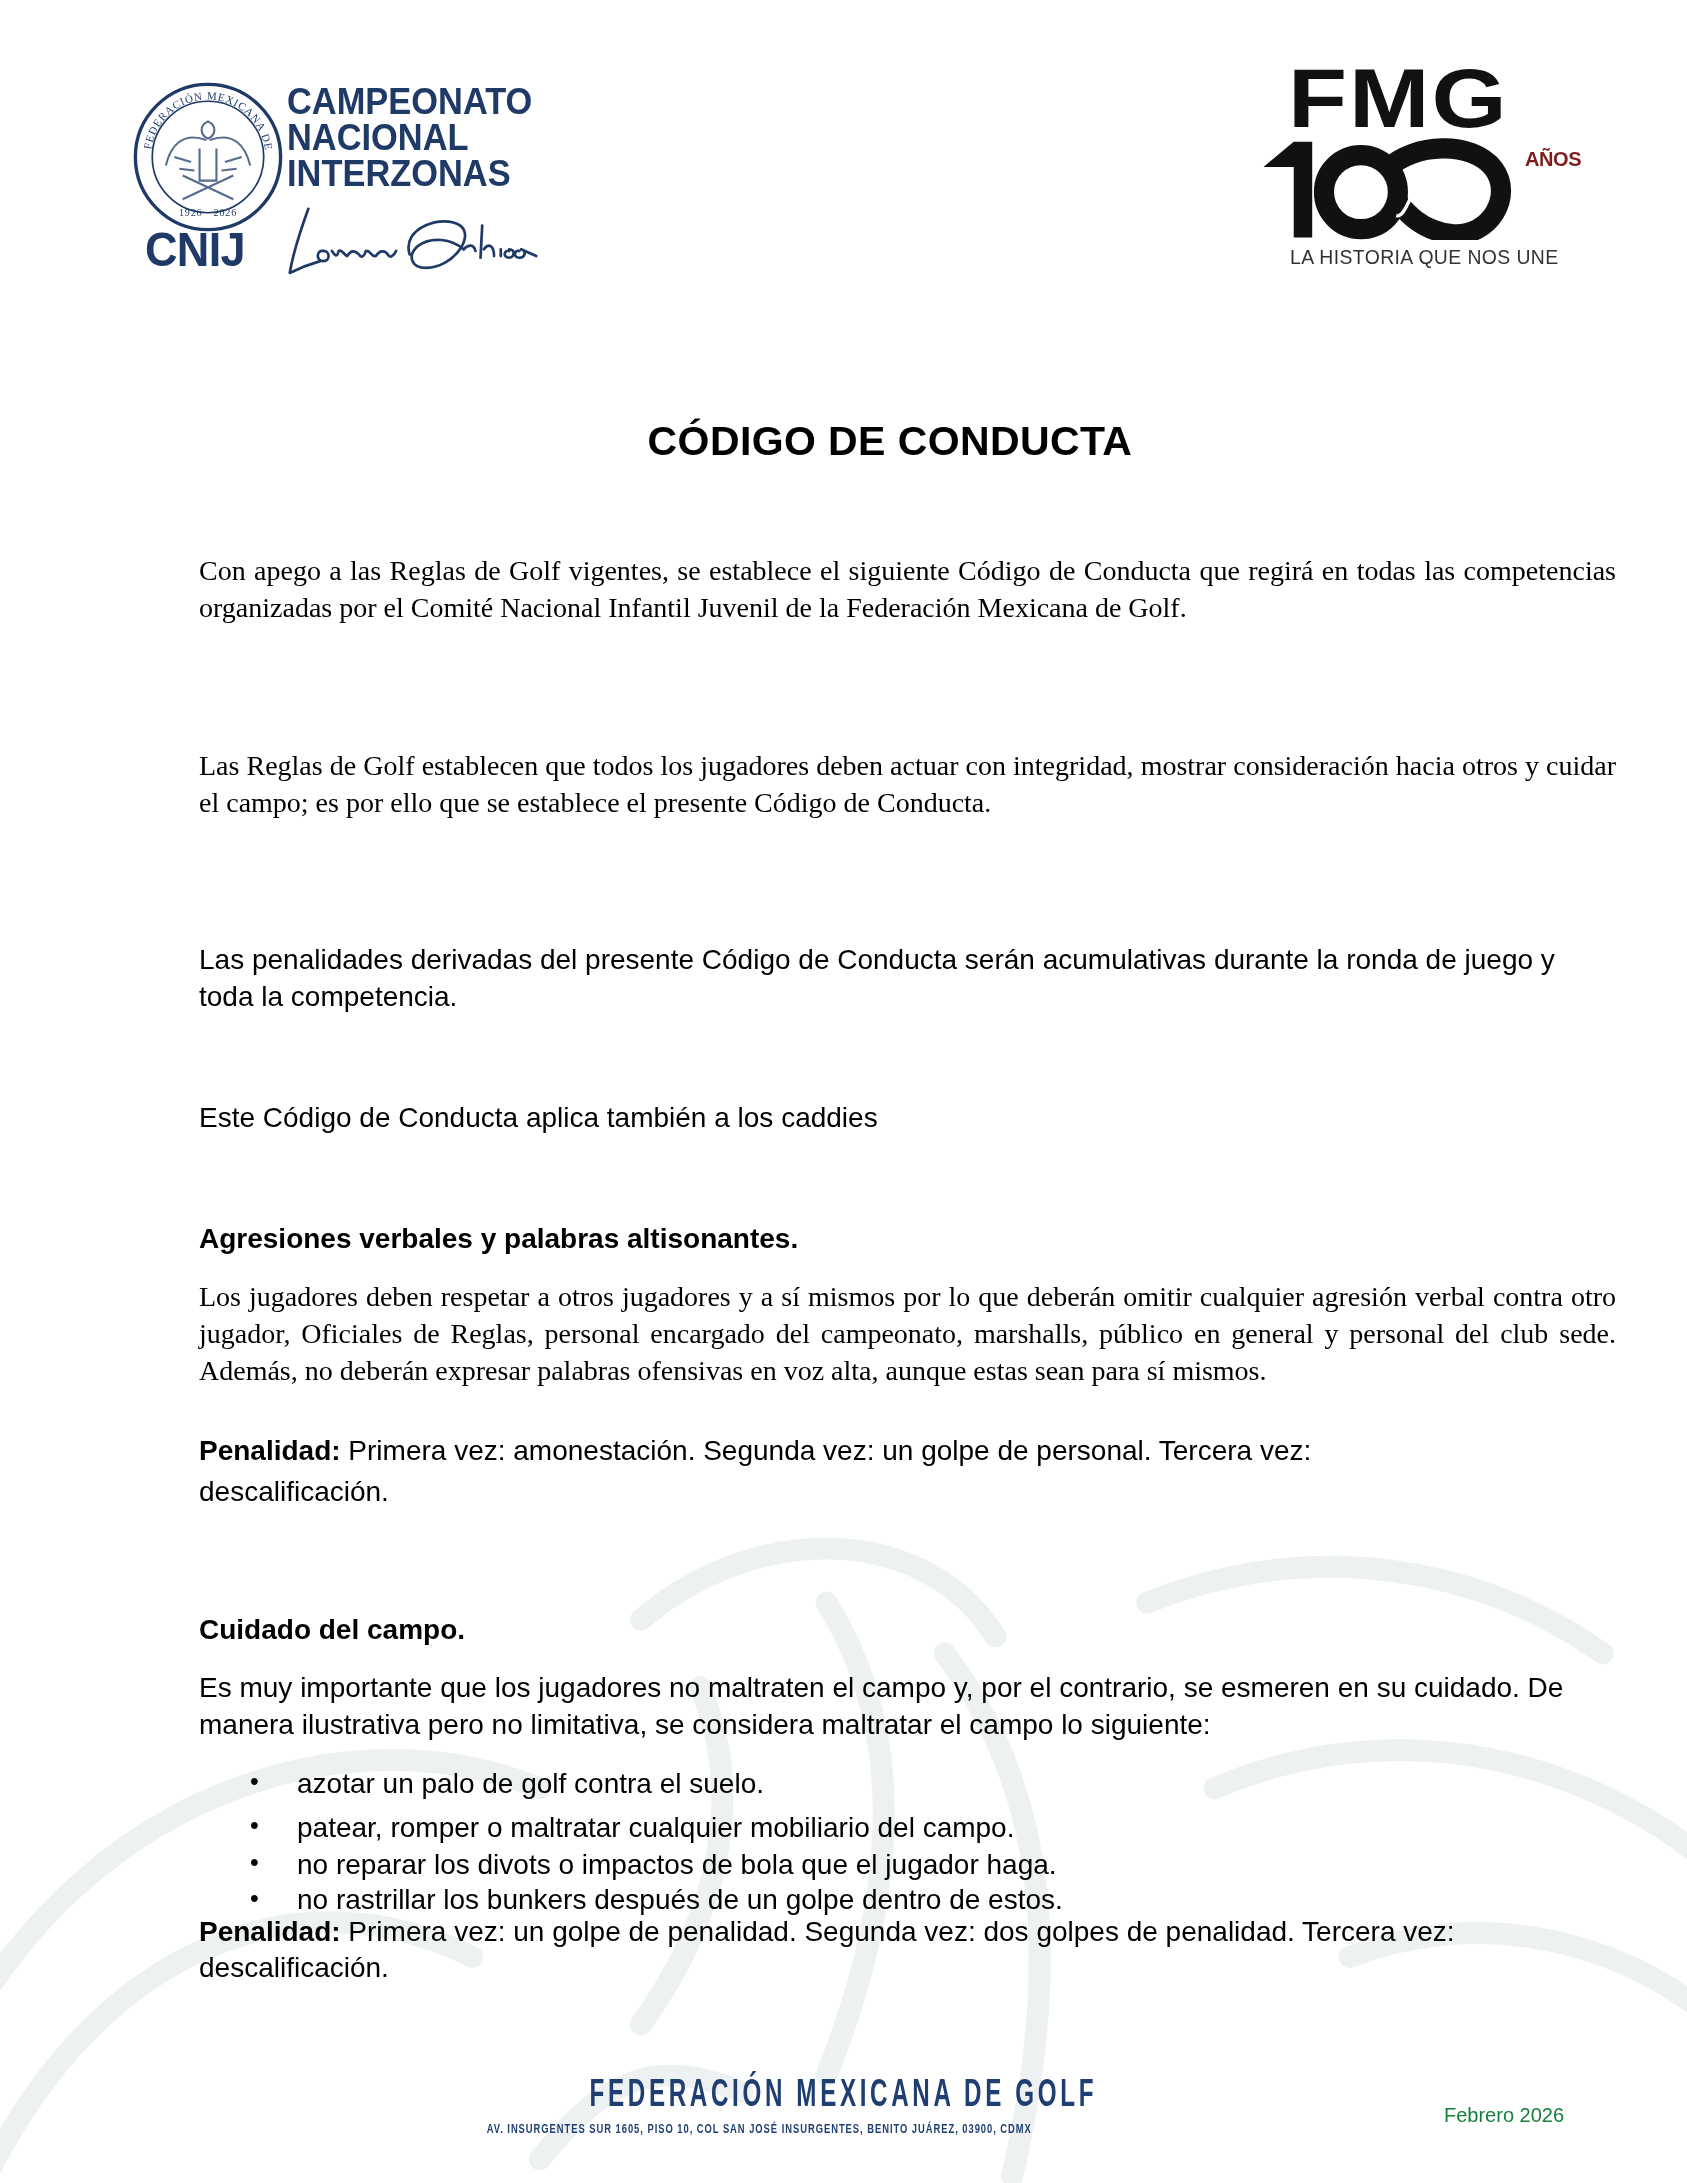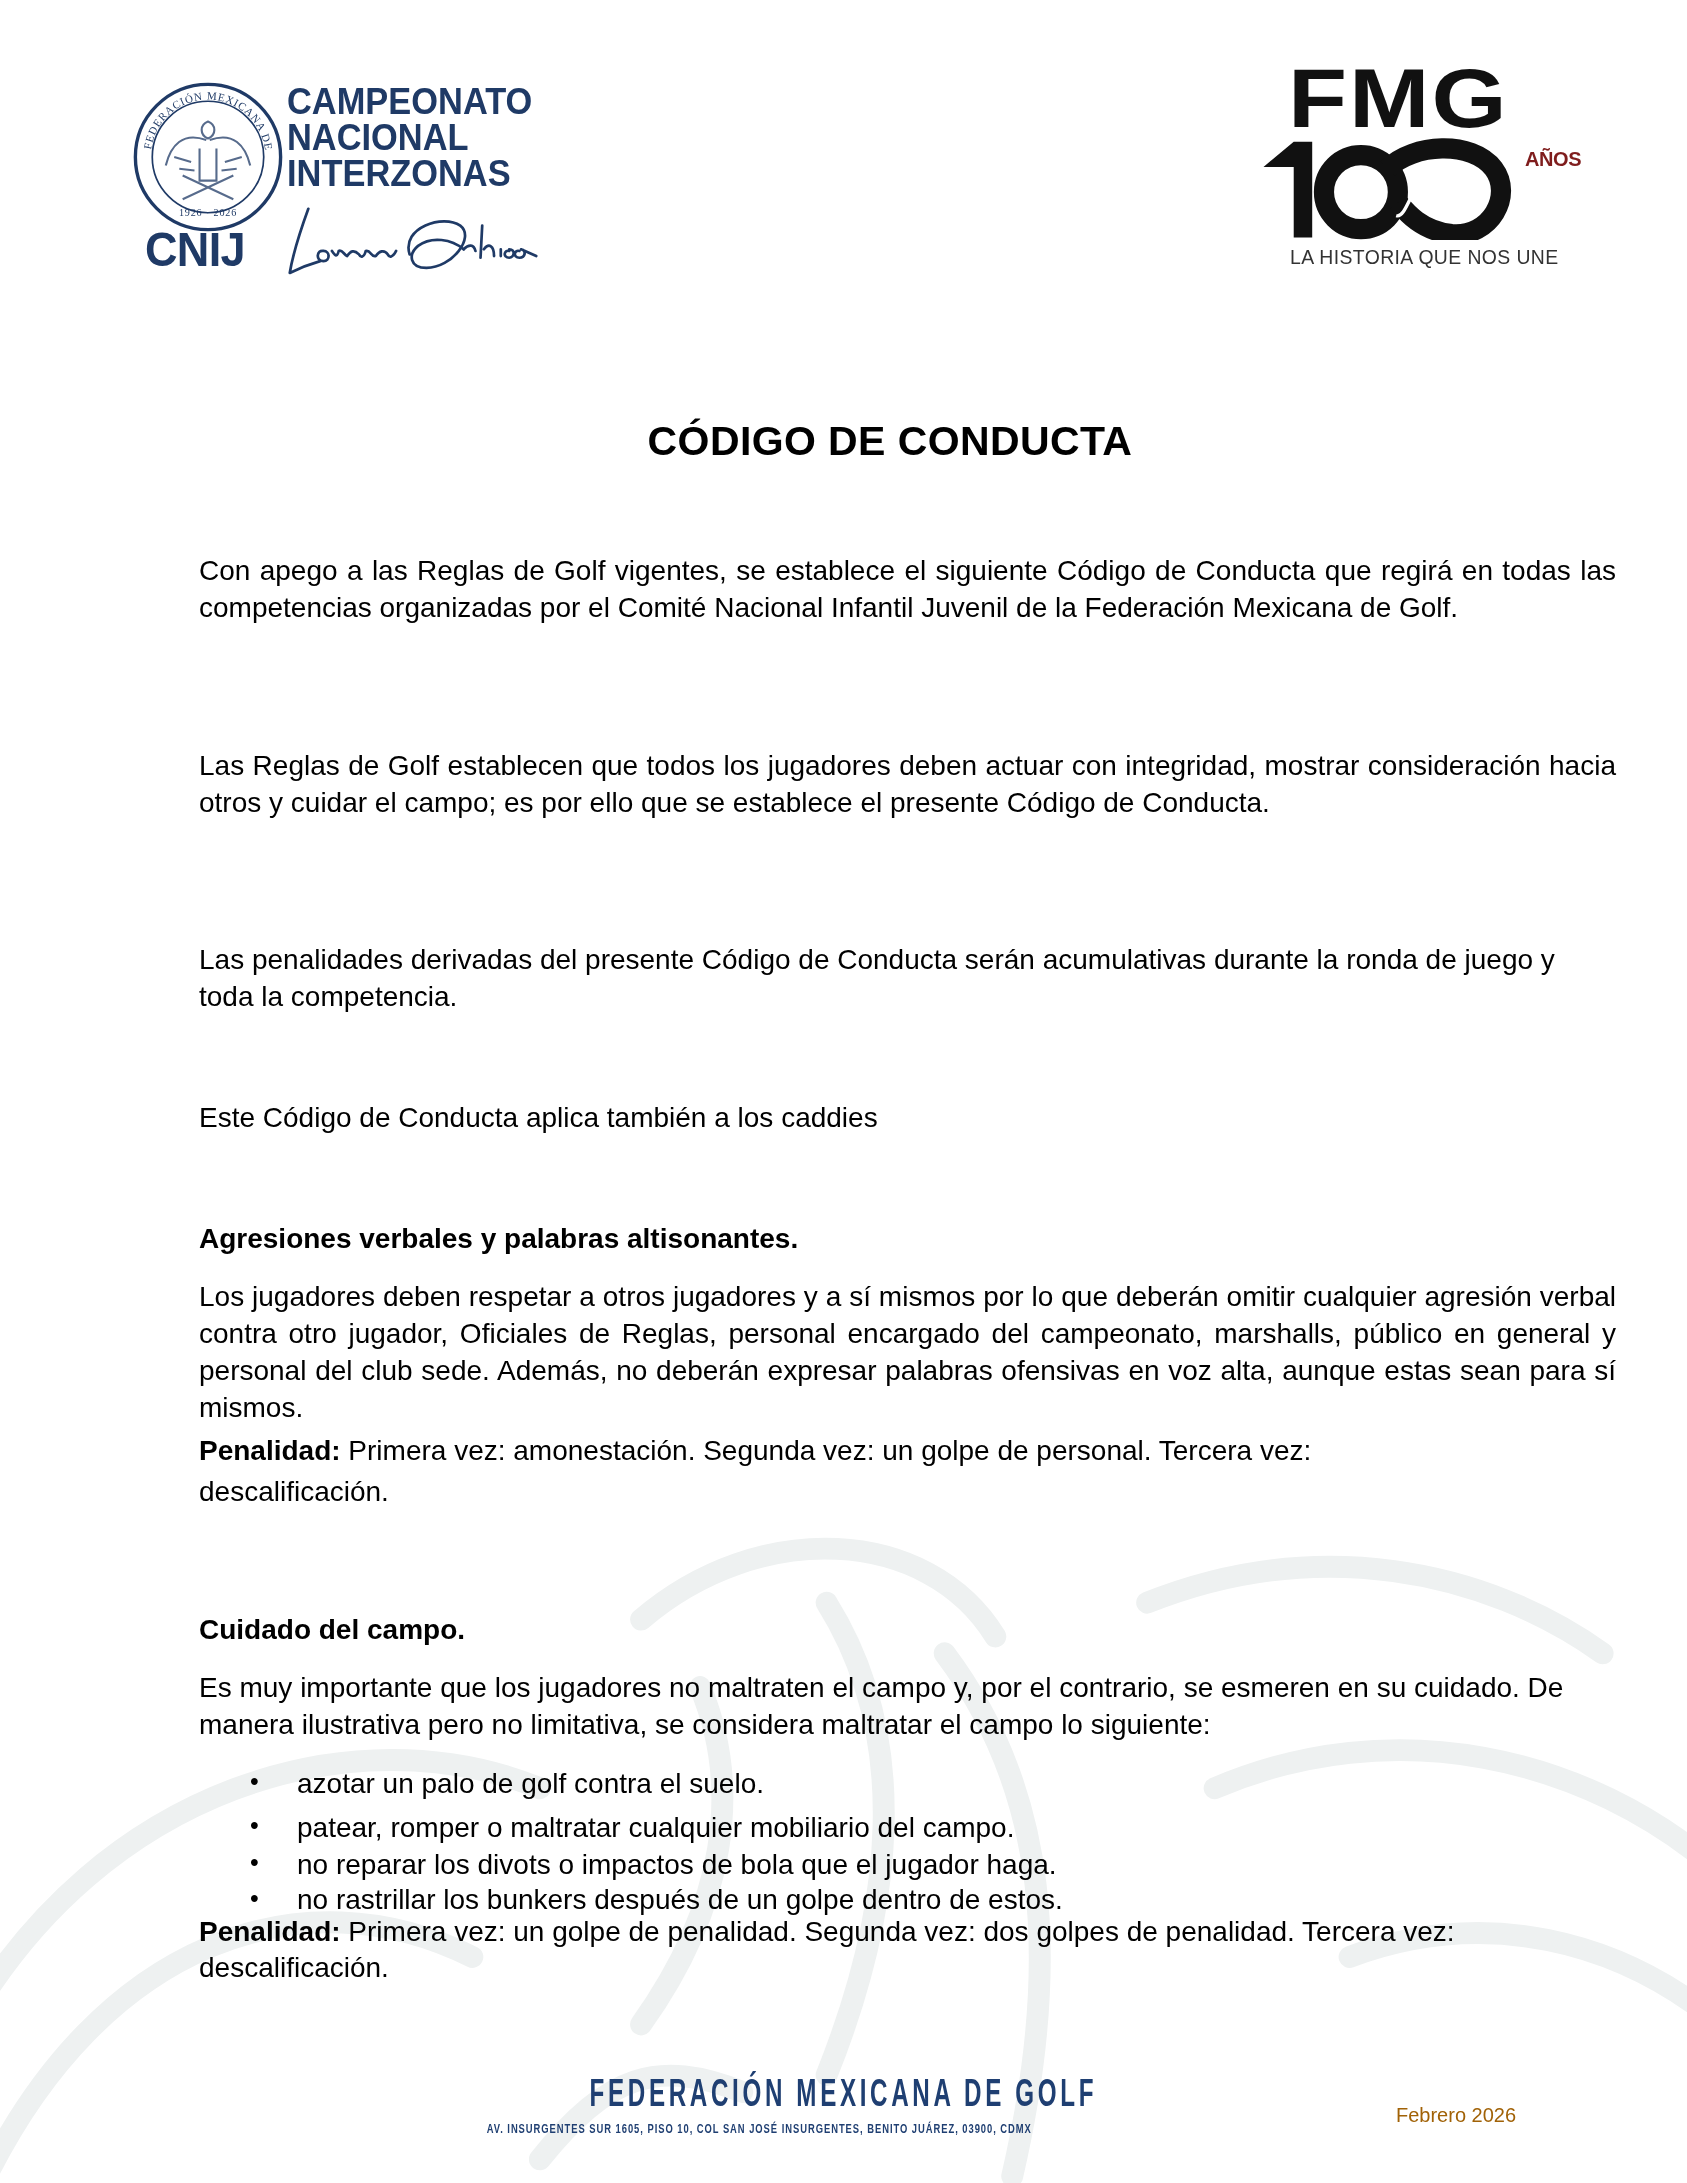--- a/index.html
+++ b/index.html
@@ -23,32 +23,32 @@
   .fmg { left: 1288px; top: 59px; font-weight: 700; font-size: 84px; line-height: 78px; letter-spacing: 1.7px; color: #111; transform: scaleX(1.15); transform-origin: left; }
   .hundred { left: 1261px; top: 135px; width: 262px; height: 105px; }
   .anos { left: 1525px; top: 148px; font-weight: 700; font-size: 20px; color: #7f1d1d; letter-spacing: -0.4px; }
   .historia { left: 1290px; top: 246px; font-size: 19.4px; color: #333; letter-spacing: 0.4px; text-align: center; }
 
   
   .title { left: 0; top: 418px; width: 1780px; text-align: center; font-weight: 700; font-size: 41px; letter-spacing: 0.4px; }
 
   
   .p { left: 199px; width: 1417px; font-size: 28px; line-height: 37px; }
-  .justify { text-align: justify; text-align-last: left; }
+  .justify { text-align: justify; text-align-last: left; font-family: Liberation Serif, serif; }
   .h { font-weight: 700; font-size: 28px; }
   .bullets { left: 199px; width: 1417px; font-size: 28px; margin: 0; padding: 0; list-style: none; }
   .bullets li { position: relative; padding-left: 98px; height: 37px; line-height: 37px; }
   .bullets li .dot { position: absolute; left: 51px; top: -1.7px; font-size: 25px; }
 
   
   .fmg-footer { left: 0; width: 1687px; top: 2071px; text-align: center; }
   .fmg-footer .name { font-family: "Liberation Sans Narrow", "Liberation Sans", sans-serif; font-weight: 700; font-size: 39px; color: #1f3f72; letter-spacing: 5.9px; transform: scaleX(0.62); display: inline-block; transform-origin: center; }
   .addr { left: 0; width: 1519px; top: 2121px; text-align: center; }
   .addr span { display: inline-block; font-weight: 700; font-size: 12.7px; color: #1f3f72; letter-spacing: 1.3px; transform: scaleX(0.74); transform-origin: center; }
-  .fecha { left: 1396px; top: 2104px; font-size: 20px; color: #a16207; text-align: center; }
+  .fecha { left: 1444px; top: 2104px; font-size: 20px; color: #15803d; text-align: center; }
 </style>
 </head>
 <body>
 
 <svg class="watermark" viewBox="0 0 2000 888" xmlns="http://www.w3.org/2000/svg">
   <g fill="none" stroke="#eef1f1" stroke-width="26" stroke-linecap="round">
     <path d="M-40 700 C 120 420, 420 330, 640 420"></path>
     <path d="M-20 888 C 120 600, 360 520, 560 620"></path>
     <path d="M760 220 C 900 100, 1100 110, 1180 240"></path>
     <path d="M830 300 C 880 420, 860 560, 760 700"></path>

